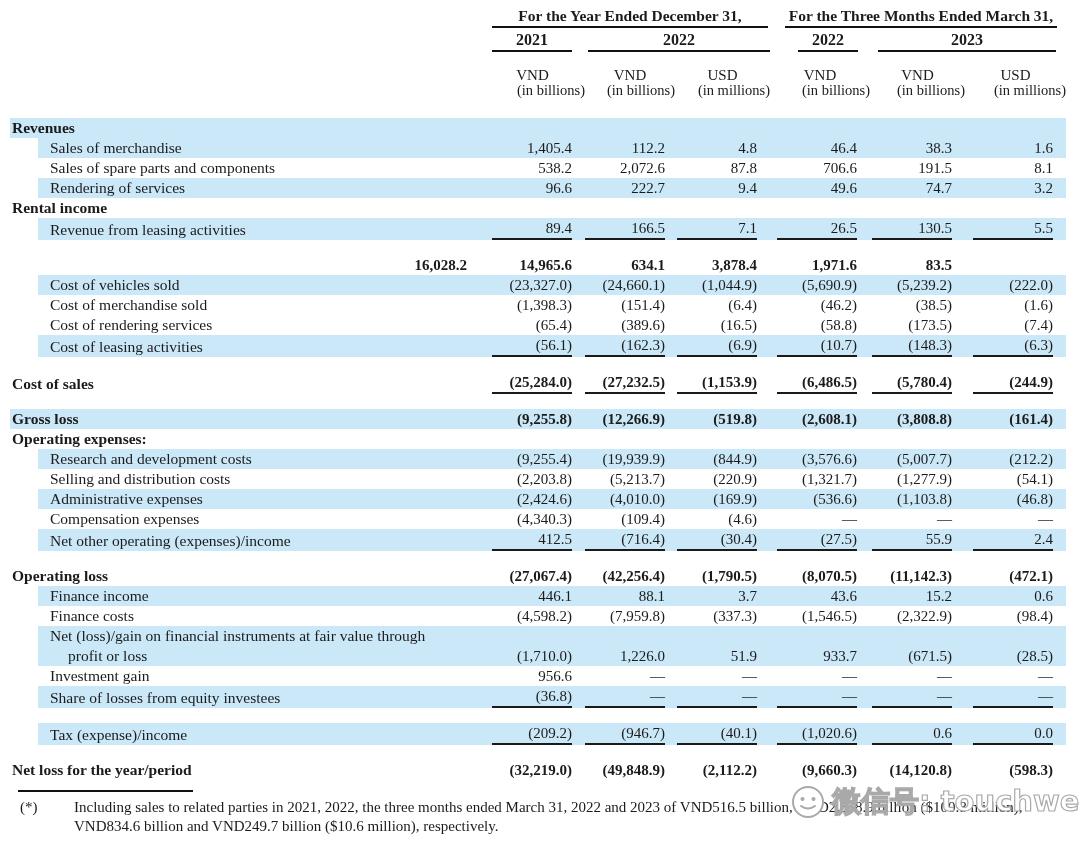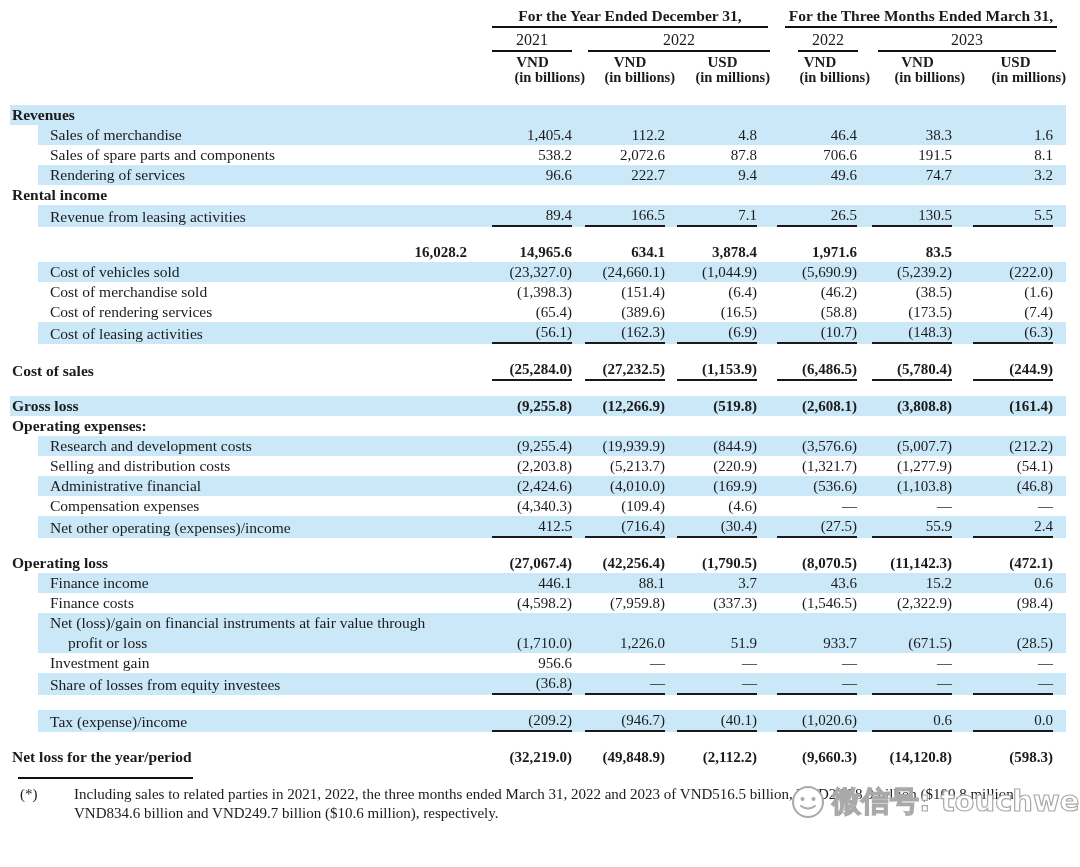--- a/index.html
+++ b/index.html
@@ -9,27 +9,27 @@
 
   
   .grid{display:grid;grid-template-columns:470px 105px 90px 95px 100px 95px 101px;}
 
   
   .hdr-row{min-height:22px;align-items:end;}
   .ghead{font-weight:bold;font-size:15.5px;text-align:center;border-bottom:2px solid #111;
          line-height:20px;white-space:nowrap;}
   .g1{grid-column:2/5;margin-left:12px;margin-right:2px;}
   .g2{grid-column:5/8;margin-left:15px;margin-right:9px;}
-  .yr{font-weight:normal;font-size:16px;text-align:center;border-bottom:2px solid #111;
+  .yr{font-weight:bold;font-size:16px;text-align:center;border-bottom:2px solid #111;
       line-height:20px;margin-top:2px;}
   .y1{grid-column:2;margin-left:12px;margin-right:13px;}
   .y2{grid-column:3/5;margin-left:3px;}
   .y3{grid-column:5;margin-left:28px;margin-right:12px;}
   .y4{grid-column:6/8;margin-left:8px;margin-right:10px;}
-  .curcell{text-align:center;font-weight:bold;padding-top:2px;}
+  .curcell{text-align:center;font-weight:normal;padding-top:15px;}
   .cur{font-size:15px;line-height:16px;}
   .unit{font-size:14.5px;line-height:15px;white-space:nowrap;text-align:right;}
   .c1{grid-column:2}.c2{grid-column:3}.c3{grid-column:4}.c4{grid-column:5}.c5{grid-column:6}.c6{grid-column:7}
 
   
   #tbody{margin-top:20px;}
   .row{min-height:20px;align-items:end;}
   .row.band{background:var(--band);}
   .row.band.ind{background:linear-gradient(to right,#ffffff 28px,var(--band) 28px);}
   .lbl{font-size:15.5px;line-height:20px;padding-left:2px;white-space:nowrap;}
@@ -240,21 +240,21 @@
       <div class="grid row ind">
         <div class="lbl">Selling and distribution costs</div>
         <div class="cell"><span class="val">(2,203.8)</span></div>
         <div class="cell"><span class="val">(5,213.7)</span></div>
         <div class="cell"><span class="val">(220.9)</span></div>
         <div class="cell"><span class="val">(1,321.7)</span></div>
         <div class="cell"><span class="val">(1,277.9)</span></div>
         <div class="cell"><span class="val">(54.1)</span></div>
       </div>
       <div class="grid row band ind">
-        <div class="lbl">Administrative financial</div>
+        <div class="lbl">Administrative expenses</div>
         <div class="cell"><span class="val">(2,424.6)</span></div>
         <div class="cell"><span class="val">(4,010.0)</span></div>
         <div class="cell"><span class="val">(169.9)</span></div>
         <div class="cell"><span class="val">(536.6)</span></div>
         <div class="cell"><span class="val">(1,103.8)</span></div>
         <div class="cell"><span class="val">(46.8)</span></div>
       </div>
       <div class="grid row ind">
         <div class="lbl">Compensation expenses</div>
         <div class="cell"><span class="val">(4,340.3)</span></div>

